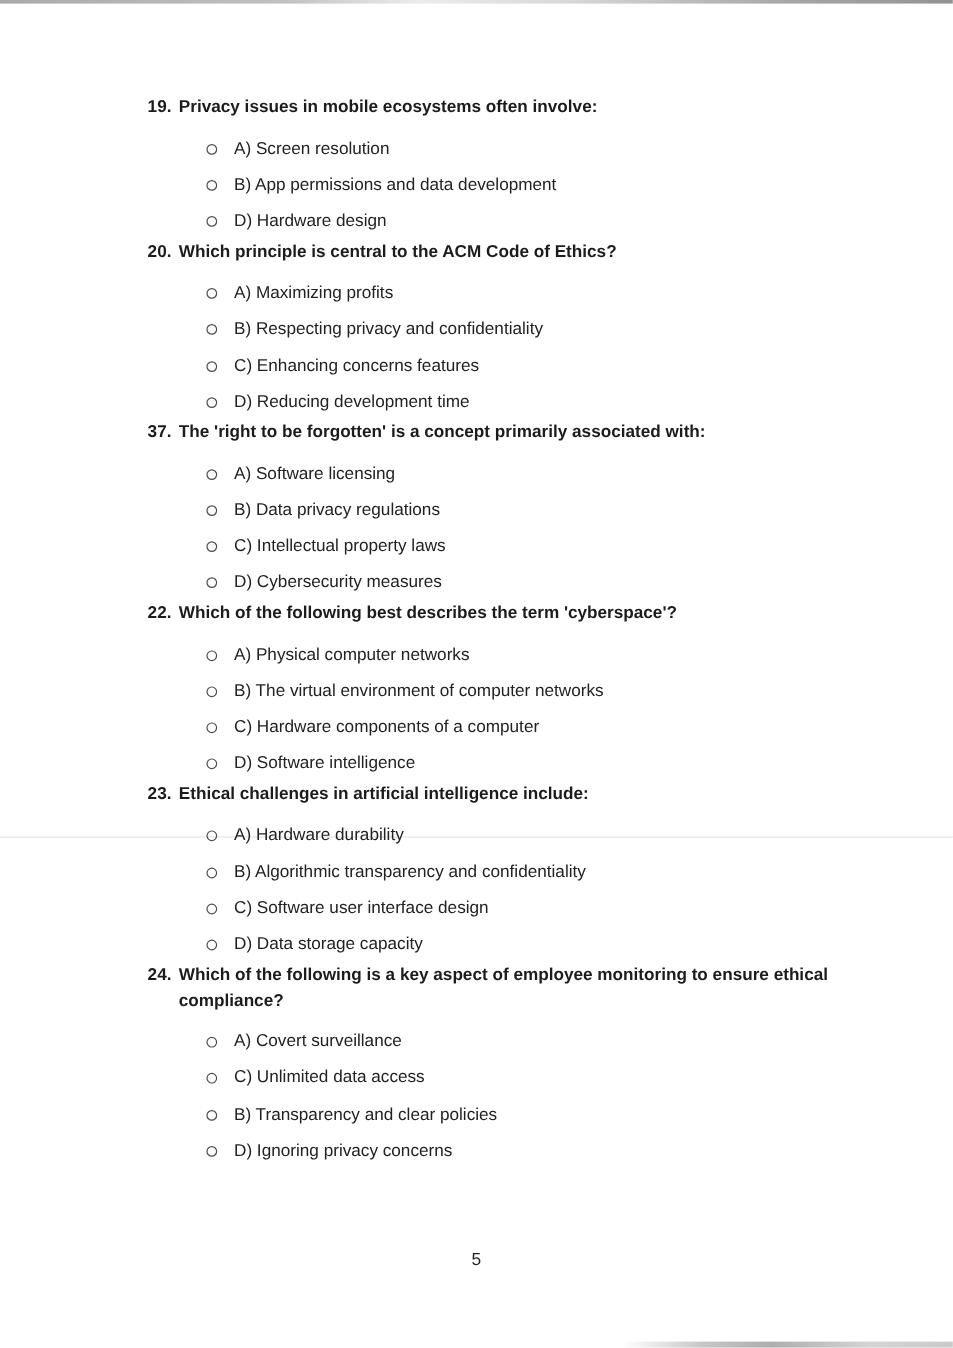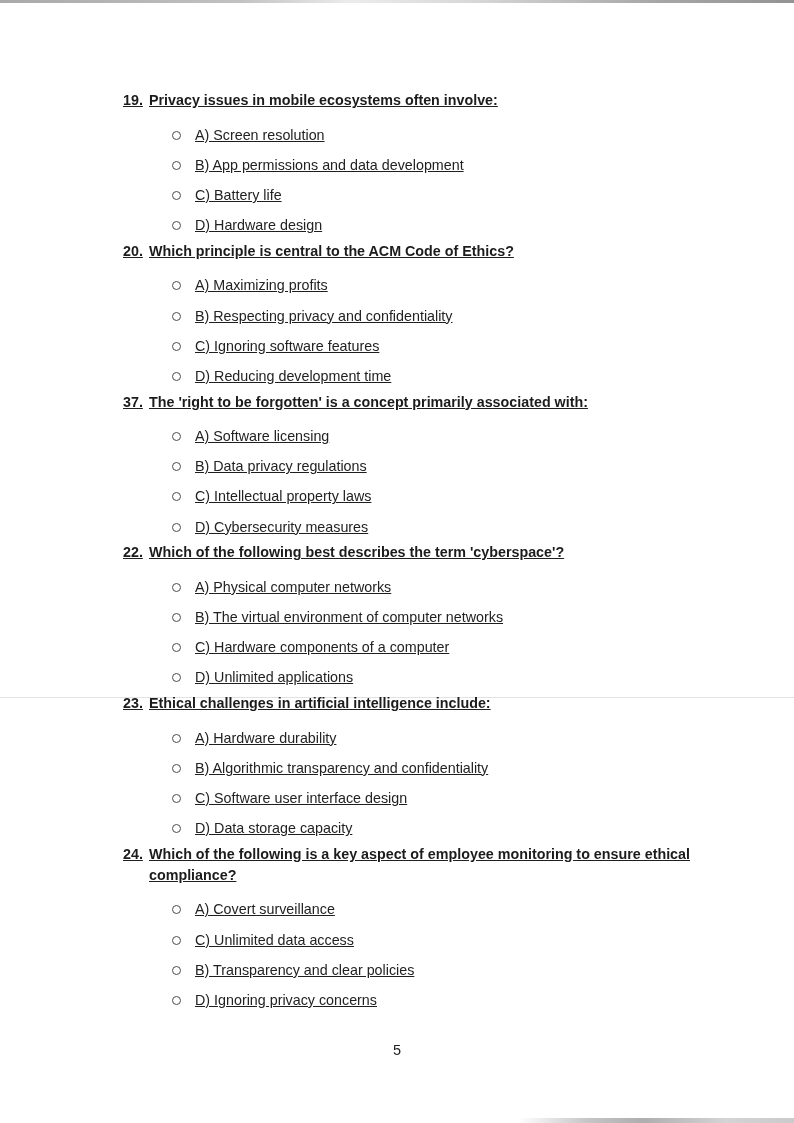--- a/index.html
+++ b/index.html
@@ -42,24 +42,23 @@
     background: linear-gradient(90deg,
       rgba(170,170,170,0) 0%,
       rgba(150,150,150,.55) 25%,
       rgba(120,120,120,.6) 45%,
       rgba(160,160,160,.45) 75%,
       rgba(150,150,150,.5) 100%);
   }
   
   .content {
     position: absolute;
-    top: 90px;
+    top: 79px;
     left: 123px;
     width: 571px;
-    text-decoration: underline;
   }
   .q-header {
     display: flex;
     font-weight: bold;
     font-size: 14.3px;
     line-height: 21px;
     margin-bottom: 9px;
     color: #1c1c1c;
   }
   .q-num {
@@ -117,24 +116,20 @@
       <div class="option">
         <span class="bullet"></span>
         <span class="opt-text">A) Screen resolution</span>
       </div>
       <div class="option">
         <span class="bullet"></span>
         <span class="opt-text">B) App permissions and data development</span>
       </div>
       <div class="option">
         <span class="bullet"></span>
-        <span class="opt-text">C) Battery life</span>
-      </div>
-      <div class="option">
-        <span class="bullet"></span>
         <span class="opt-text">D) Hardware design</span>
       </div>
     </div>
   </div>
 
   <div class="question">
     <div class="q-header">
       <span class="q-num">20.</span>
       <span class="q-text">Which principle is central to the ACM Code of Ethics?</span>
     </div>
@@ -142,21 +137,21 @@
       <div class="option">
         <span class="bullet"></span>
         <span class="opt-text">A) Maximizing profits</span>
       </div>
       <div class="option">
         <span class="bullet"></span>
         <span class="opt-text">B) Respecting privacy and confidentiality</span>
       </div>
       <div class="option">
         <span class="bullet"></span>
-        <span class="opt-text">C) Ignoring software features</span>
+        <span class="opt-text">C) Enhancing concerns features</span>
       </div>
       <div class="option">
         <span class="bullet"></span>
         <span class="opt-text">D) Reducing development time</span>
       </div>
     </div>
   </div>
 
   <div class="question">
     <div class="q-header">
@@ -196,21 +191,21 @@
       <div class="option">
         <span class="bullet"></span>
         <span class="opt-text">B) The virtual environment of computer networks</span>
       </div>
       <div class="option">
         <span class="bullet"></span>
         <span class="opt-text">C) Hardware components of a computer</span>
       </div>
       <div class="option">
         <span class="bullet"></span>
-        <span class="opt-text">D) Unlimited applications</span>
+        <span class="opt-text">D) Software intelligence</span>
       </div>
     </div>
   </div>
 
   <div class="question">
     <div class="q-header">
       <span class="q-num">23.</span>
       <span class="q-text">Ethical challenges in artificial intelligence include:</span>
     </div>
     <div class="options">

